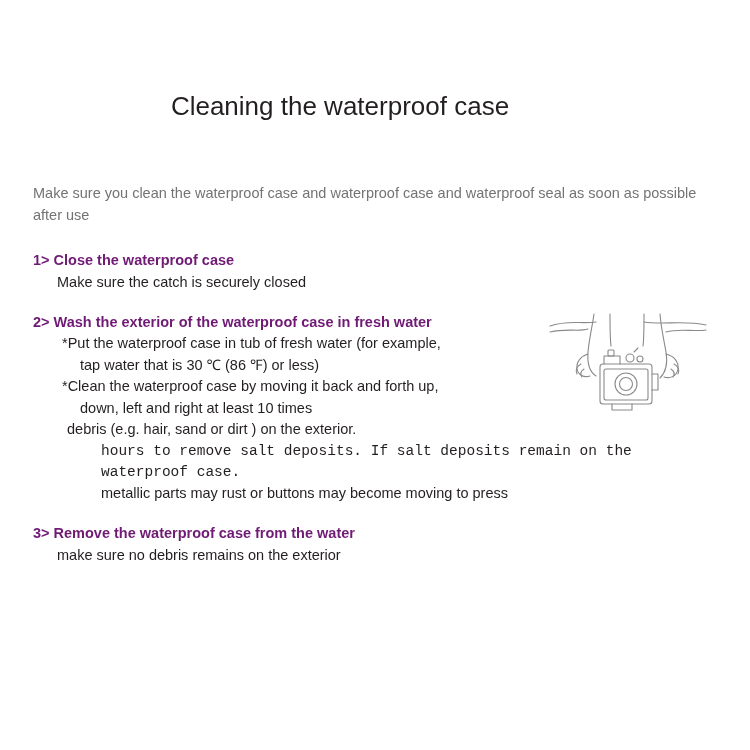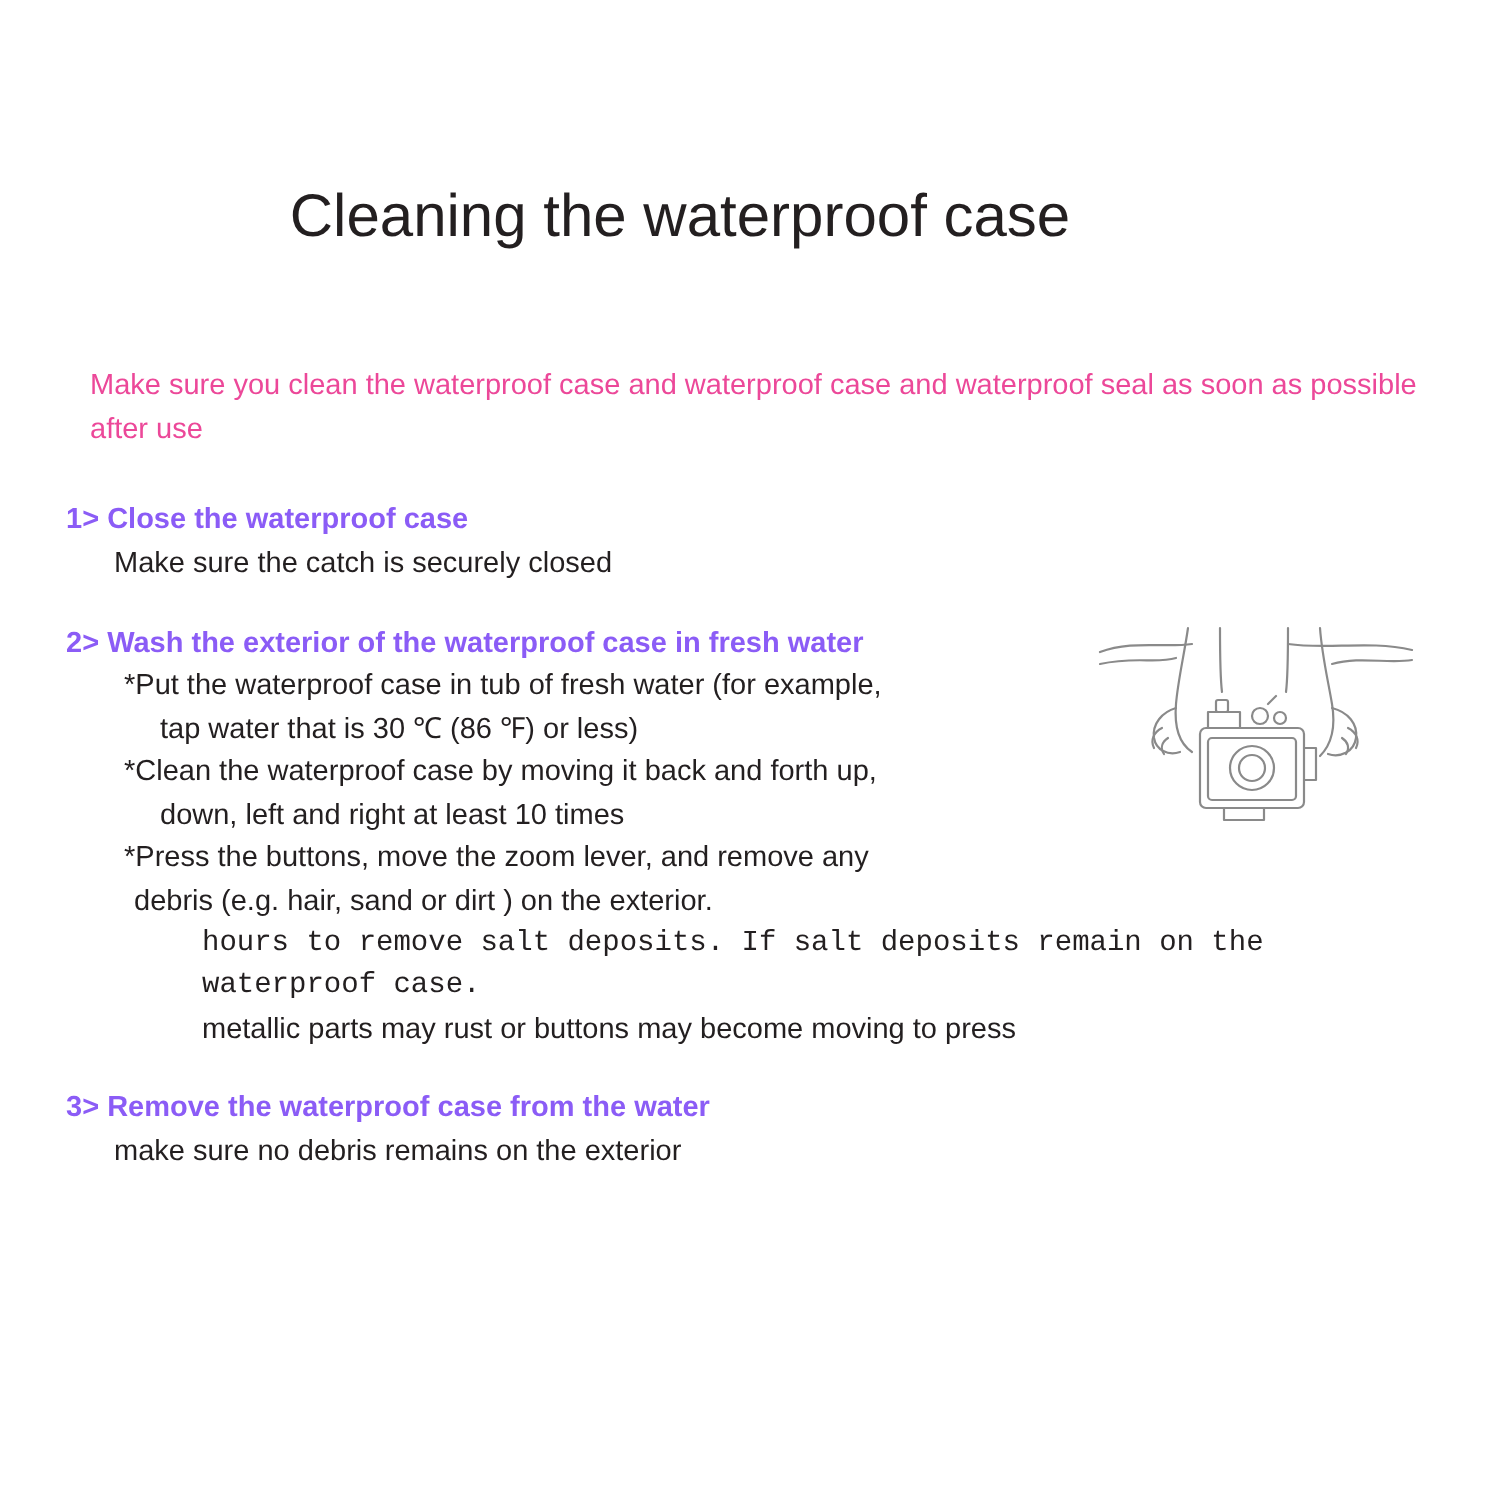--- a/index.html
+++ b/index.html
@@ -20,48 +20,48 @@
     width: 750px;
     height: 750px;
     box-sizing: border-box;
   }
   .title {
     position: absolute;
     top: 92px;
     left: 0;
     width: 680px;
     text-align: center;
-    font-size: 30px;
+    font-size: 26px;
     font-weight: 400;
     letter-spacing: 0px;
     color: #231f20;
     line-height: 1.15;
   }
   .intro {
     position: absolute;
     top: 182px;
-    left: 45px;
+    left: 33px;
     width: 690px;
     font-size: 14.5px;
     line-height: 1.55;
-    color: #ec4899;
+    color: #737373;
   }
   .steps {
     position: absolute;
     top: 250px;
     left: 33px;
     width: 690px;
   }
   .step {
     margin-bottom: 4px;
   }
   .step-head {
     font-size: 14.5px;
     font-weight: bold;
-    color: #8b5cf6;
+    color: #701a75;
     line-height: 1.5;
     white-space: nowrap;
   }
   .step-num {
     font-weight: bold;
   }
   .step-body {
     padding-left: 24px;
   }
   .line-plain {
@@ -121,21 +121,20 @@
     <div class="step">
       <div class="step-head">
         <span class="step-num">2&gt;</span>
         <span>Wash the exterior of the waterproof case in fresh water</span>
       </div>
       <div class="step-body">
         <div class="line-star">*Put the waterproof case in tub of fresh water (for example,</div>
         <div class="line-star" style="padding-left:23px;text-indent:0;">tap water that is 30 ℃ (86 ℉) or less)</div>
         <div class="line-star">*Clean the waterproof case by moving it back and forth up,</div>
         <div class="line-star" style="padding-left:23px;text-indent:0;">down, left and right at least 10 times</div>
-        <div class="line-star">*Press the buttons, move the zoom lever, and remove any</div>
         <div class="line-star" style="padding-left:10px;text-indent:0;">debris (e.g. hair, sand or dirt ) on the exterior.</div>
         <div class="line-sub" style="padding-left:44px;text-indent:0;font-family:Liberation Mono, monospace;">hours to remove salt deposits. If salt deposits remain on the waterproof case.</div>
         <div class="line-sub" style="padding-left:44px;text-indent:0;">metallic  parts may rust or buttons may become moving to press</div>
       </div>
     </div>
 
     <div class="gap-md"></div>
 
     <div class="step">
       <div class="step-head">

